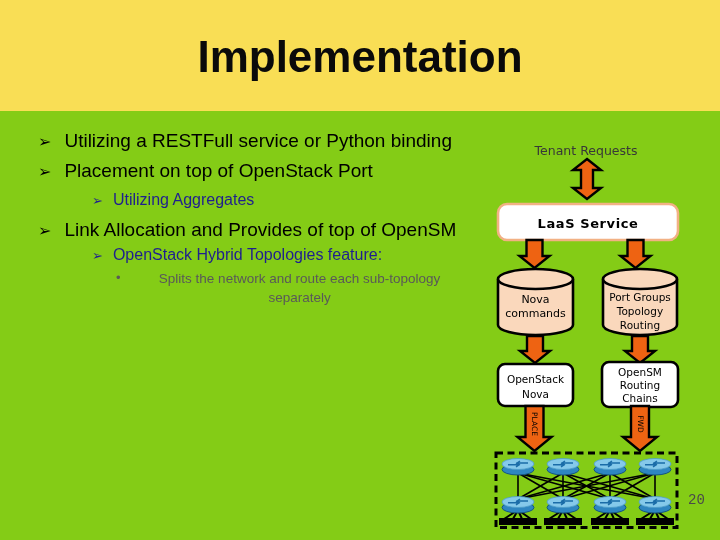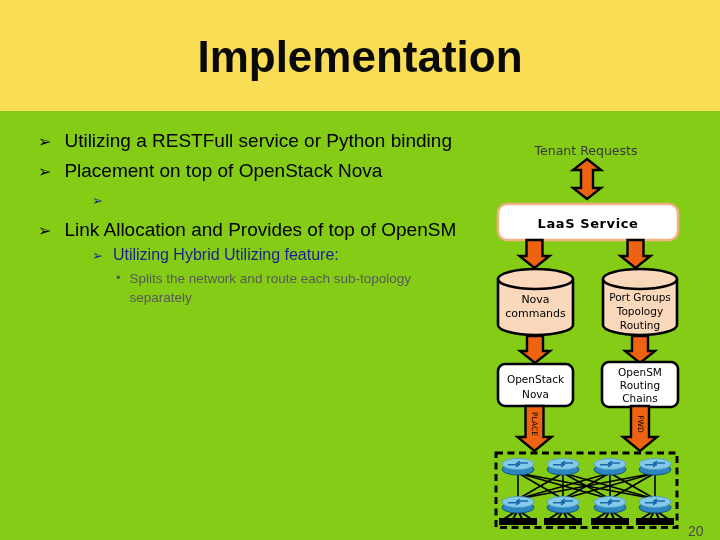--- a/index.html
+++ b/index.html
@@ -19,69 +19,70 @@
     padding-top:2px;
   }
   
   .row{position:absolute;display:flex;align-items:flex-start;white-space:nowrap;}
   .lvl1{left:38px;font-size:19px;color:#000;}
   .lvl1 .mk{font-size:16px;margin-right:13px;position:relative;top:2px;color:#000;}
   .lvl2{left:92px;font-size:16px;color:var(--bullet-blue,#1F1F8F);}
   .lvl2 .mk{font-size:13px;margin-right:10px;position:relative;top:2px;}
   .lvl3{left:116px;font-size:13.5px;color:var(--note-gray,#595959);white-space:normal;}
   .lvl3 .mk{font-size:13px;margin-right:9px;position:relative;top:1px;}
-  .lvl3 .tx{width:340px;line-height:19px;}
+  .lvl3 .tx{width:340px;line-height:19px;text-align:center;}
   #b1{top:130px;} #b2{top:160px;} #s1{top:191px;} #b3{top:219px;}
   #s2{top:246px;} #s3{top:269px;}
   
   #diagram{position:absolute;left:0;top:0;width:720px;height:540px;}
   .oarrow{fill:var(--arrow-orange,#EE6312);stroke:#000;stroke-width:2.4;stroke-linejoin:miter;}
   .laas-rect{fill:#fff;stroke:var(--peach-border,#F2B184);stroke-width:2.6;}
   .wbox{fill:#fff;stroke:#000;stroke-width:2.6;}
   .cyl{fill:var(--cylinder-fill,#FAD8BC);stroke:#000;stroke-width:2.6;}
   .dashed{fill:none;stroke:#000;stroke-width:3;stroke-dasharray:7 4.5;}
   .dlabel{font-family:"DejaVu Sans",sans-serif;font-size:11px;fill:#000;text-anchor:middle;}
   .dlabel-sm{font-family:"DejaVu Sans",sans-serif;font-size:10.5px;fill:#000;text-anchor:middle;}
   .tenant-label{font-family:"DejaVu Sans",sans-serif;font-size:12.5px;fill:#383838;text-anchor:middle;}
   .laas-label{font-family:"DejaVu Sans",sans-serif;font-size:13px;font-weight:bold;fill:#000;text-anchor:middle;letter-spacing:0.6px;}
   .varrow-label{font-family:"DejaVu Sans",sans-serif;font-size:7.5px;fill:#000;text-anchor:middle;}
   .link{stroke:#000;stroke-width:1.6;}
   .fan{stroke:#000;stroke-width:2;}
   .swarrow{stroke:#1A6CA8;stroke-width:1.4;fill:none;}
   
-  #pagenum{position:absolute;left:688px;top:523px;font-size:14px;color:#4a4a4a;
-    font-family:Liberation Sans, sans-serif;}
+  #pagenum{position:absolute;left:688px;top:492px;font-size:14px;color:#4a4a4a;
+    font-family:Liberation Mono, monospace;}
 </style>
 </head>
 <body>
 
 <div id="slide">
 
   <div id="banner">
     <div id="title">Implementation</div>
   </div>
 
   <div class="row lvl1" id="b1">
     <span class="mk">➢</span>
     <span class="tx">Utilizing a RESTFull service or Python binding</span>
   </div>
   <div class="row lvl1" id="b2">
     <span class="mk">➢</span>
-    <span class="tx">Placement on top of OpenStack Nova</span>
+    <span class="tx">Placement on top of OpenStack Port</span>
   </div>
   <div class="row lvl2" id="s1">
     <span class="mk">➢</span>
+    <span class="tx">Utilizing Aggregates</span>
   </div>
   <div class="row lvl1" id="b3">
     <span class="mk">➢</span>
     <span class="tx">Link Allocation and Provides of top of OpenSM</span>
   </div>
   <div class="row lvl2" id="s2">
     <span class="mk">➢</span>
-    <span class="tx">Utilizing Hybrid Utilizing feature:</span>
+    <span class="tx">OpenStack Hybrid Topologies feature:</span>
   </div>
   <div class="row lvl3" id="s3">
     <span class="mk">•</span>
     <span class="tx">Splits the network and route each sub-topology separately</span>
   </div>
 
   <svg id="diagram" viewBox="0 0 720 540" xmlns="http://www.w3.org/2000/svg">
     <defs>
       <g id="sw">
         <ellipse cx="0" cy="2.5" rx="16" ry="5.5" fill="var(--switch-side,#2E86C1)" stroke="#15567E" stroke-width="1"></ellipse>

